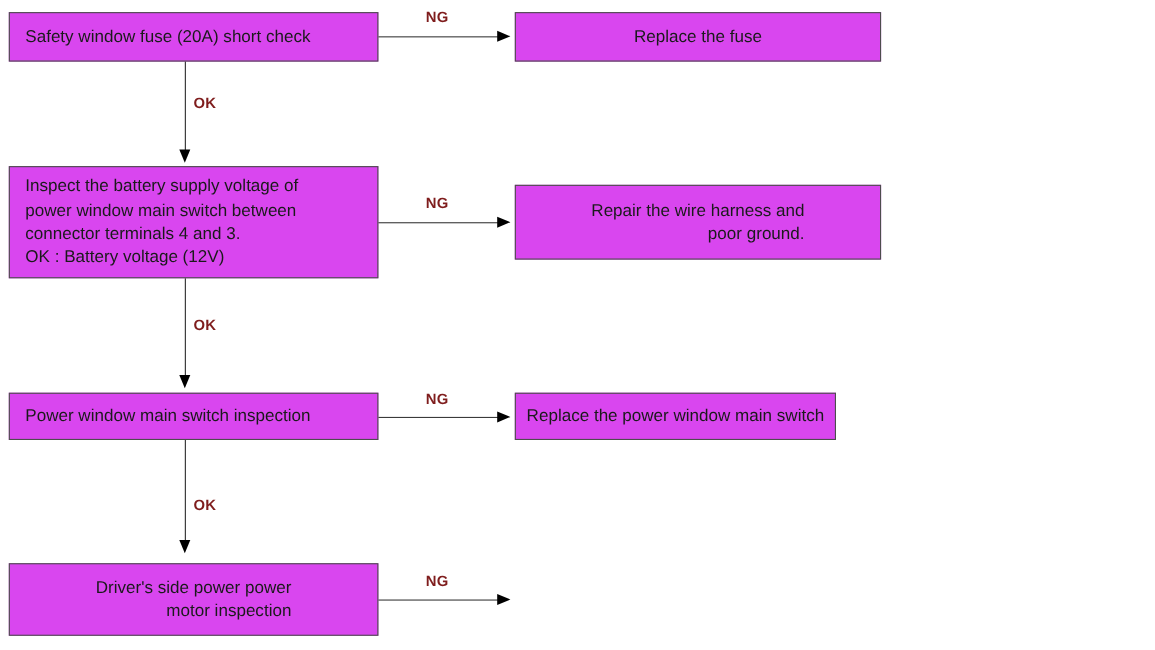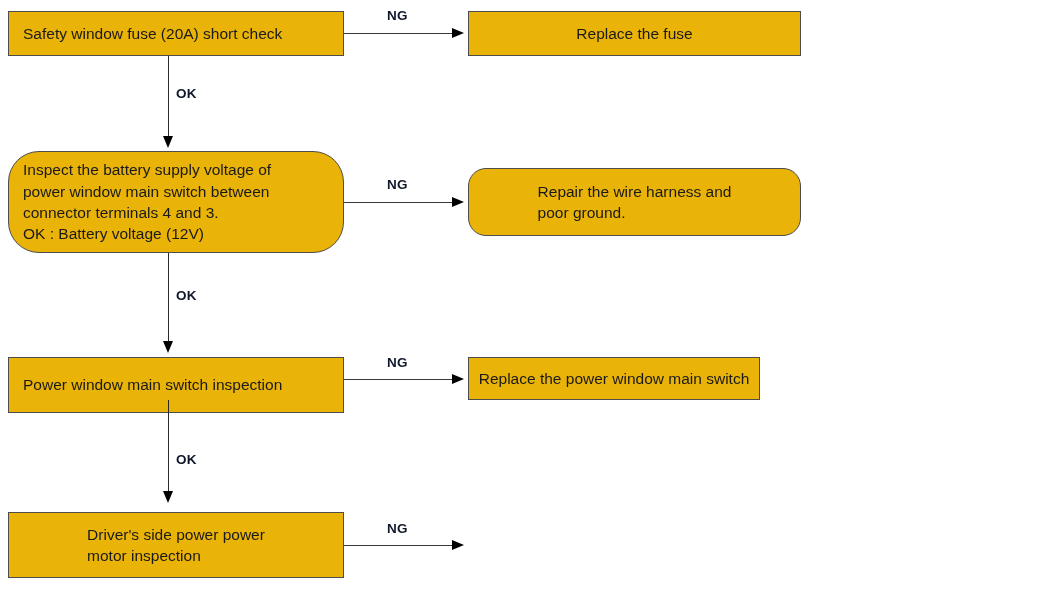--- a/index.html
+++ b/index.html
@@ -15,44 +15,44 @@
     position: relative;
     width: 1050px;
     height: 591px;
     background: #ffffff;
     overflow: hidden;
   }
   .node-box {
     position: absolute;
     box-sizing: border-box;
     border: 1px solid #4d4d4d;
-    background: #eab308;
+    background: #d946ef;
     display: flex;
     align-items: center;
     font-size: 15.5px;
     line-height: 1.38;
     color: #1a1a1a;
     white-space: pre-line;
   }
   .node-box.align-left {
     justify-content: flex-start;
     padding-left: 14px;
     padding-right: 8px;
   }
   .node-box.align-center {
     justify-content: center;
-    text-align: left;
+    text-align: right;
     padding-left: 8px;
     padding-right: 8px;
   }
   .edge-label {
     position: absolute;
     font-size: 13.5px;
     font-weight: bold;
-    color: #0f172a;
+    color: #7f1d1d;
     letter-spacing: 0.2px;
   }
   .conn-line-h {
     position: absolute;
     height: 1px;
     background: #3a3a3a;
   }
   .conn-line-v {
     position: absolute;
     width: 1px;
@@ -89,41 +89,41 @@
   <div class="edge-label" style="left:387px; top:8px;">NG</div>
 
   <div class="node-box align-center" style="left:468px; top:11px; width:333px; height:45px;">
     <span>Replace the fuse</span>
   </div>
 
   <div class="conn-line-v" style="left:168px; top:56px; height:82px;"></div>
   <div class="arrow-down" style="left:163px; top:136px;"></div>
   <div class="edge-label" style="left:176px; top:86px;">OK</div>
 
-  <div class="node-box align-left" style="left:8px; top:151px; width:336px; height:102px;border-radius:31px;">
+  <div class="node-box align-left" style="left:8px; top:151px; width:336px; height:102px;">
     <span>Inspect the battery supply voltage of
 power window main switch between
 connector terminals 4 and 3.
 OK : Battery voltage (12V)</span>
   </div>
 
   <div class="conn-line-h" style="left:344px; top:202px; width:110px;"></div>
   <div class="arrow-right" style="left:452px; top:196.5px;"></div>
   <div class="edge-label" style="left:387px; top:177px;">NG</div>
 
-  <div class="node-box align-center" style="left:468px; top:168px; width:333px; height:68px;border-radius:18px;">
+  <div class="node-box align-center" style="left:468px; top:168px; width:333px; height:68px;">
     <span>Repair the wire harness and
 poor ground.</span>
   </div>
 
   <div class="conn-line-v" style="left:168px; top:253px; height:90px;"></div>
   <div class="arrow-down" style="left:163px; top:341px;"></div>
   <div class="edge-label" style="left:176px; top:288px;">OK</div>
 
-  <div class="node-box align-left" style="left:8px; top:357px; width:336px; height:56px;">
+  <div class="node-box align-left" style="left:8px; top:357px; width:336px; height:43px;">
     <span>Power window main switch inspection</span>
   </div>
 
   <div class="conn-line-h" style="left:344px; top:379px; width:110px;"></div>
   <div class="arrow-right" style="left:452px; top:373.5px;"></div>
   <div class="edge-label" style="left:387px; top:355px;">NG</div>
 
   <div class="node-box align-center" style="left:468px; top:357px; width:292px; height:43px;">
     <span>Replace the power window main switch</span>
   </div>

